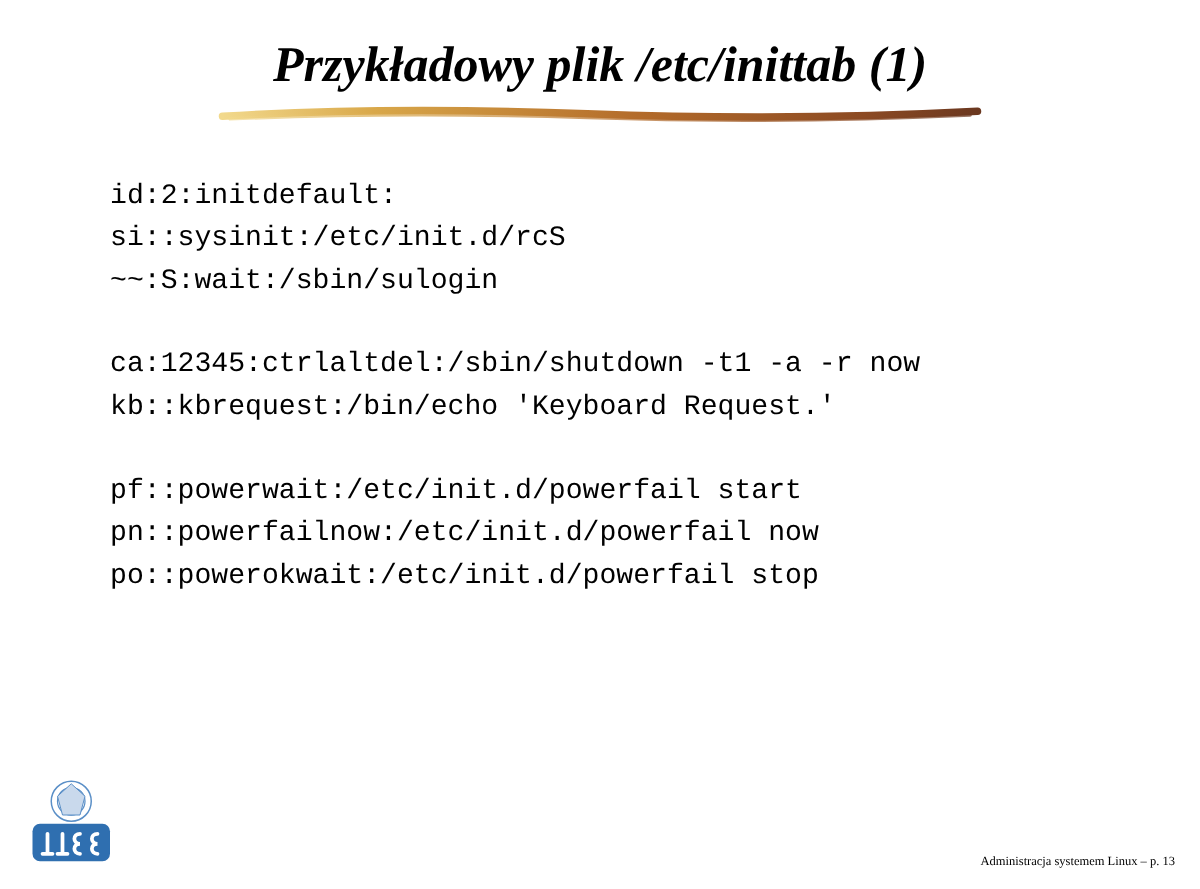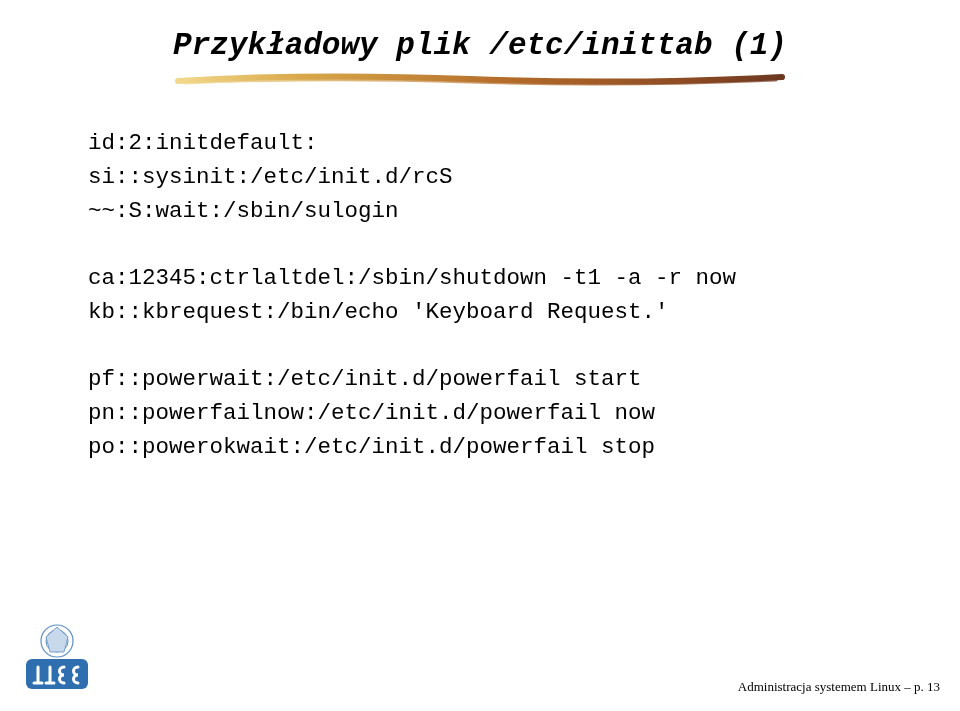--- a/index.html
+++ b/index.html
@@ -13,23 +13,23 @@
       background: #ffffff;
       font-family: Georgia, 'Times New Roman', serif;
       position: relative;
       overflow: hidden;
     }
     .title-area {
       text-align: center;
       padding-top: 28px;
     }
     .title {
-      font-family: Liberation Mono, monospace;
+      font-family: Liberation Serif, serif;
       font-weight: bold;
-      font-size: 31px;
+      font-size: 40px;
       font-style: italic;
       color: #000;
     }
     .underline-stroke {
       margin: 8px auto 0;
       width: 620px;
       height: 18px;
     }
     .content {
       padding: 34px 60px 0 76px;
@@ -38,21 +38,21 @@
       line-height: 1.5;
       color: #000;
       white-space: pre;
       margin-left: 12px;
     }
     .footer {
       position: absolute;
       right: 20px;
       bottom: 16px;
       font-family: 'Times New Roman', serif;
-      font-size: 13px;
+      font-size: 10px;
       color: #000;
     }
     .logo {
       position: absolute;
       left: 18px;
       bottom: 14px;
       width: 78px;
       height: 78px;
     }
   </style>

